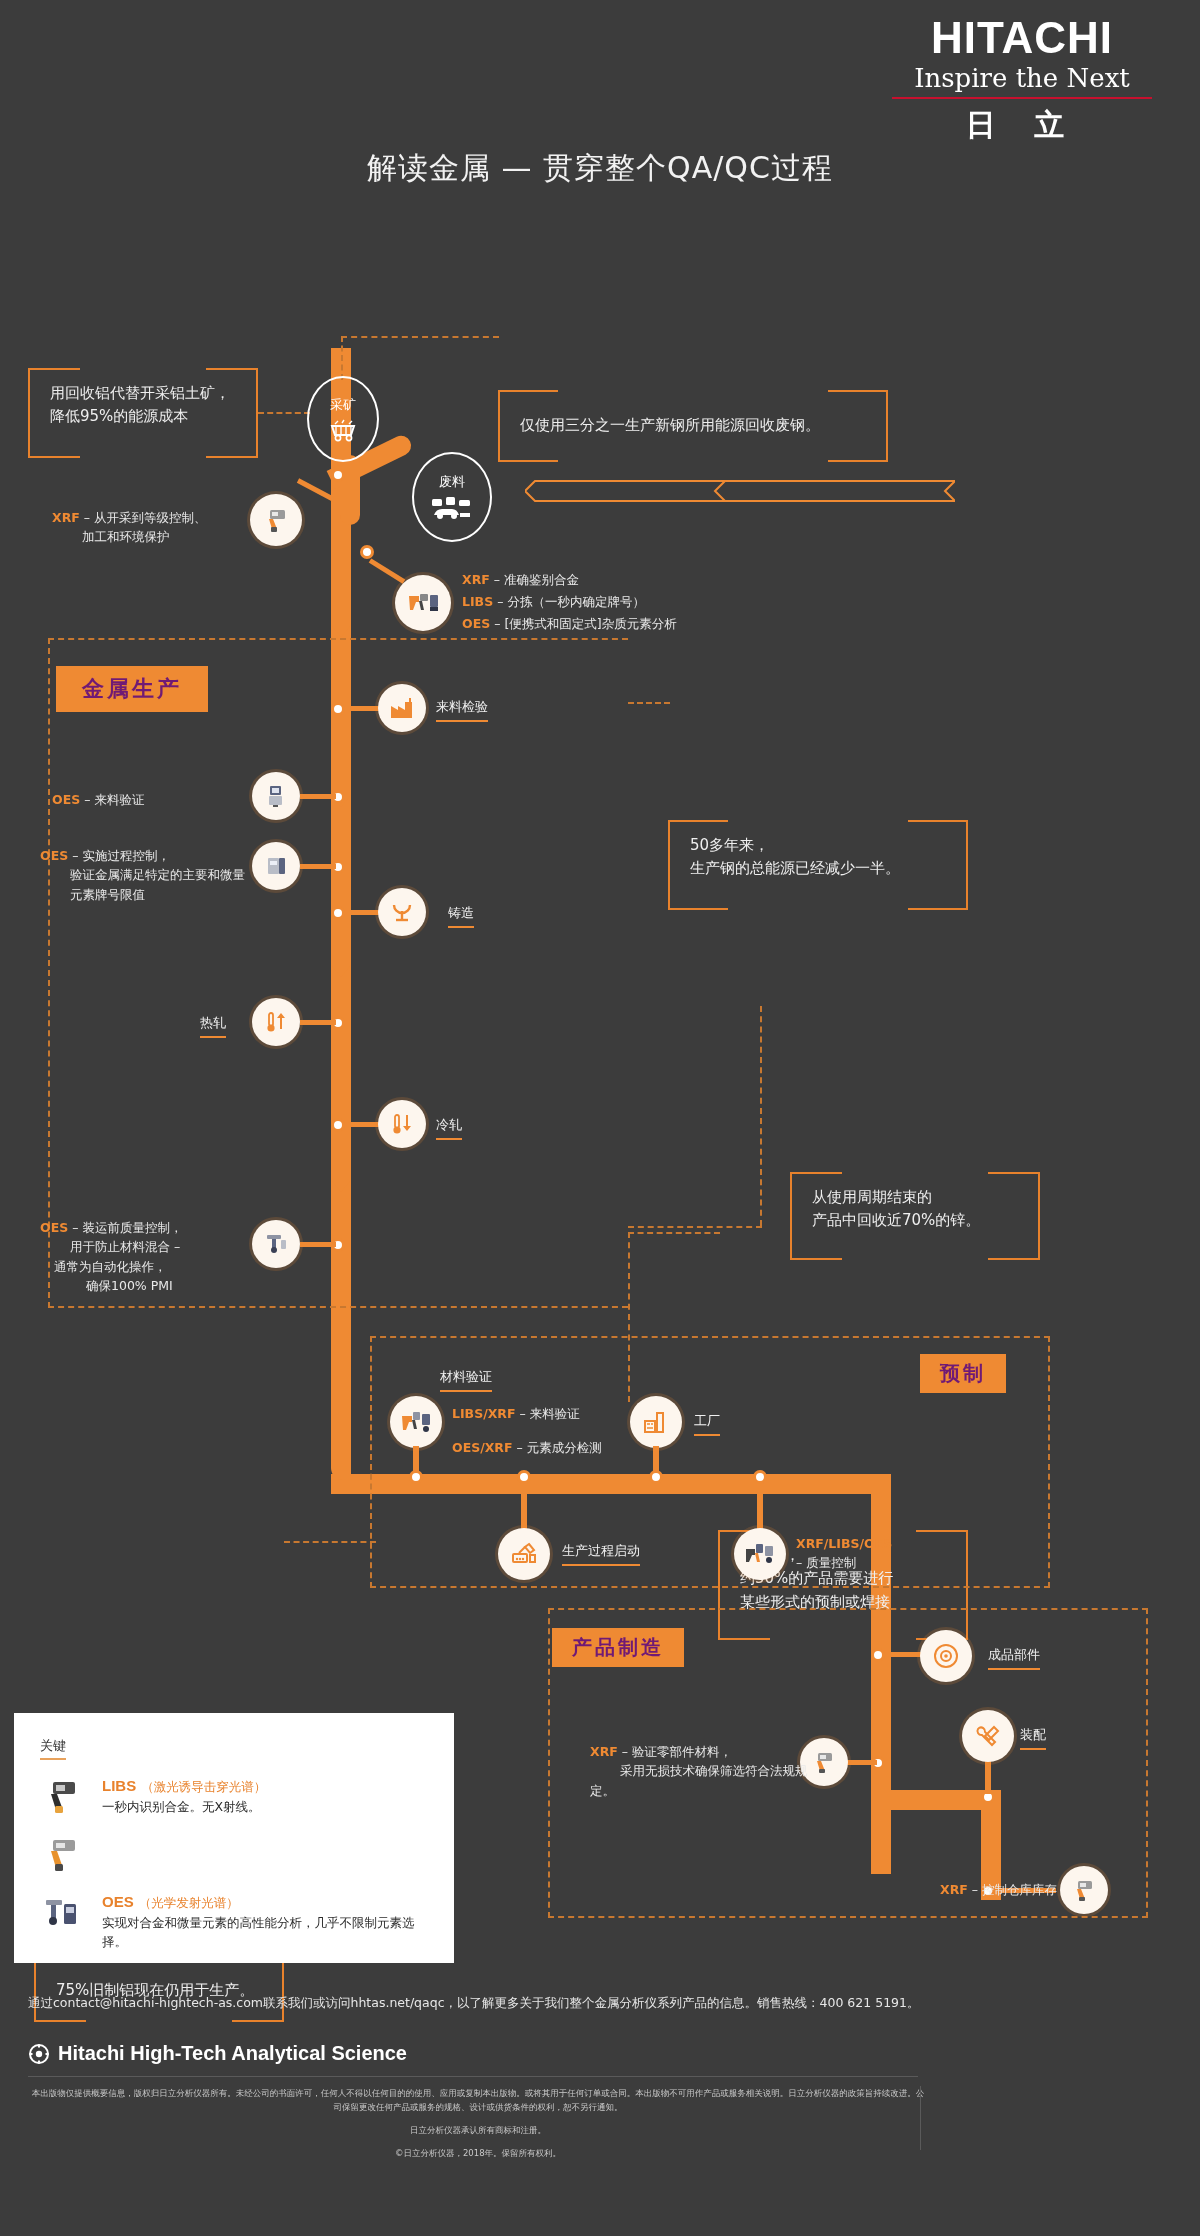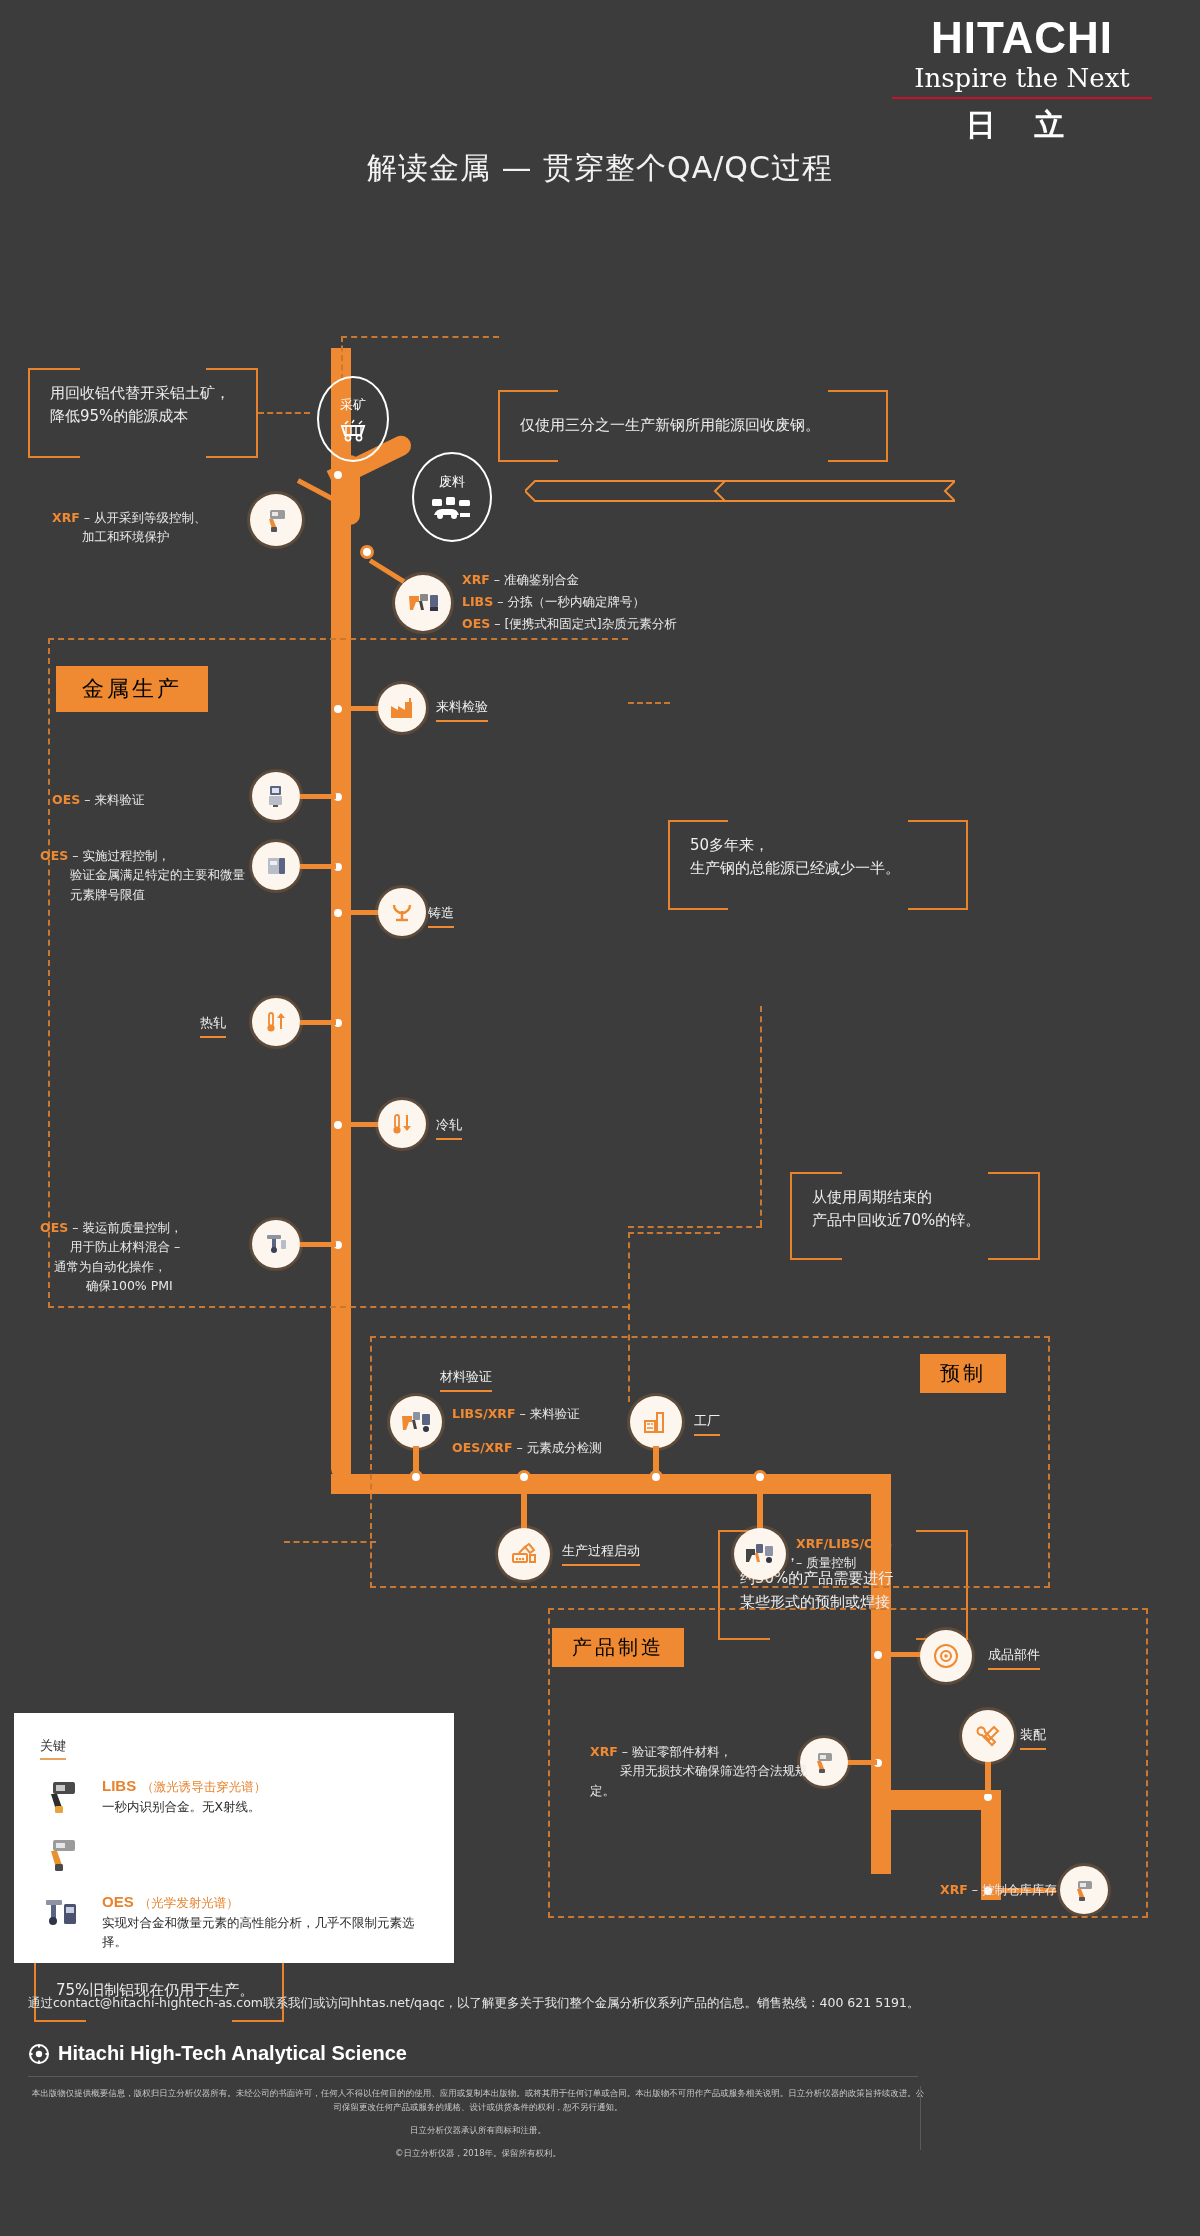--- a/index.html
+++ b/index.html
@@ -46,21 +46,21 @@
   .bracket::before { left: 0; }
   .bracket::after  { right: 0; }
   .bracket .tb { position: absolute; left:0; right:0; height:2px; background:#e8822c; }
   .bracket .tb.t { top: 0; }
   .bracket .tb.b { bottom: 0; }
 
   .dash-h { position: absolute; height: 0; border-top: 2px dashed #c87830; }
   .dash-v { position: absolute; width: 0; border-left: 2px dashed #c87830; }
 
   .section-tag {
-    background: #ef8a33; color: #000000; font-size: 22px; font-weight: normal;
+    background: #ef8a33; color: #701a75; font-size: 22px; font-weight: bold;
     padding: 8px 26px; letter-spacing: 3px; display:inline-block;
   }
   .dash-region { position: absolute; border: 2px dashed #c87830; }
 
   
   .pipe { position: absolute; background: #ef8a33; }
   .node {
     position: absolute; width: 14px; height: 14px; border-radius: 50%;
     background: #fff; border: 3px solid #ef8a33;
   }
@@ -152,21 +152,21 @@
 <div class="abs callout bracket" style="left:498px; top:300px; width:390px; height:72px; display:flex; align-items:center;">
   <span class="tb t" style="width:60px; left:0;"></span>
     <span class="tb t" style="width:60px; left:auto; right:0;"></span>
   <span class="tb b" style="width:60px; left:0;"></span>
     <span class="tb b" style="width:60px; left:auto; right:0;"></span>
   <div>仅使用三分之一生产新钢所用能源回收废钢。</div>
 </div>
 <div class="dash-h" style="left:341px; top:336px; width:158px;"></div>
 <div class="dash-v" style="left:341px; top:336px; height:44px;"></div>
 
-<div class="circle-label" style="left:317px; top:376px; width:72px; height:86px;font-family:Liberation Mono, monospace;">
+<div class="circle-label" style="left:307px; top:376px; width:72px; height:86px;font-family:Liberation Mono, monospace;">
   <span class="cl-text">采矿</span>
   <svg width="30" height="24" viewBox="0 0 30 24">
     <path d="M4 8 h22 l-3 9 H7 Z" fill="none" stroke="#fff" stroke-width="2"></path>
     <path d="M8 8 v9 M13 8 v9 M18 8 v9 M23 8 v9" stroke="#fff" stroke-width="1.4"></path>
     <circle cx="10" cy="20" r="2.6" fill="none" stroke="#fff" stroke-width="1.6"></circle>
     <circle cx="21" cy="20" r="2.6" fill="none" stroke="#fff" stroke-width="1.6"></circle>
     <path d="M7 6 l3-3 M14 5 l2-3 M21 6 l3-3" stroke="#fff" stroke-width="1.4"></path>
   </svg>
 </div>
 
@@ -285,21 +285,21 @@
 
 <div class="node" style="left:331px; top:906px;"></div>
 <div class="connector" style="left:348px; top:910px; width:34px; height:5px;"></div>
 <div class="bubble" style="left:378px; top:888px; width:48px; height:48px;">
   <svg width="26" height="26" viewBox="0 0 26 26">
     <path d="M5 6 a8 8 0 0 0 16 0" fill="none" stroke="#ef8a33" stroke-width="2.4"></path>
     <path d="M13 12 v9" stroke="#ef8a33" stroke-width="2.4"></path>
     <path d="M7 21 h12" stroke="#ef8a33" stroke-width="2.4"></path>
   </svg>
 </div>
-<div class="stage" style="left:428px; top:904px;">铸造</div>
+<div class="stage" style="left:448px; top:904px;">铸造</div>
 
 <div class="node" style="left:331px; top:1016px;"></div>
 <div class="connector" style="left:300px; top:1020px; width:36px; height:5px;"></div>
 <div class="bubble" style="left:252px; top:998px; width:48px; height:48px;">
   <svg width="26" height="26" viewBox="0 0 26 26">
     <rect x="6" y="4" width="4" height="13" rx="2" fill="none" stroke="#ef8a33" stroke-width="1.8"></rect>
     <circle cx="8" cy="19" r="3.6" fill="#ef8a33"></circle>
     <path d="M17 20 V9 l-3 0 4-5 4 5 -3 0 v11z" fill="#ef8a33"></path>
   </svg>
 </div>

